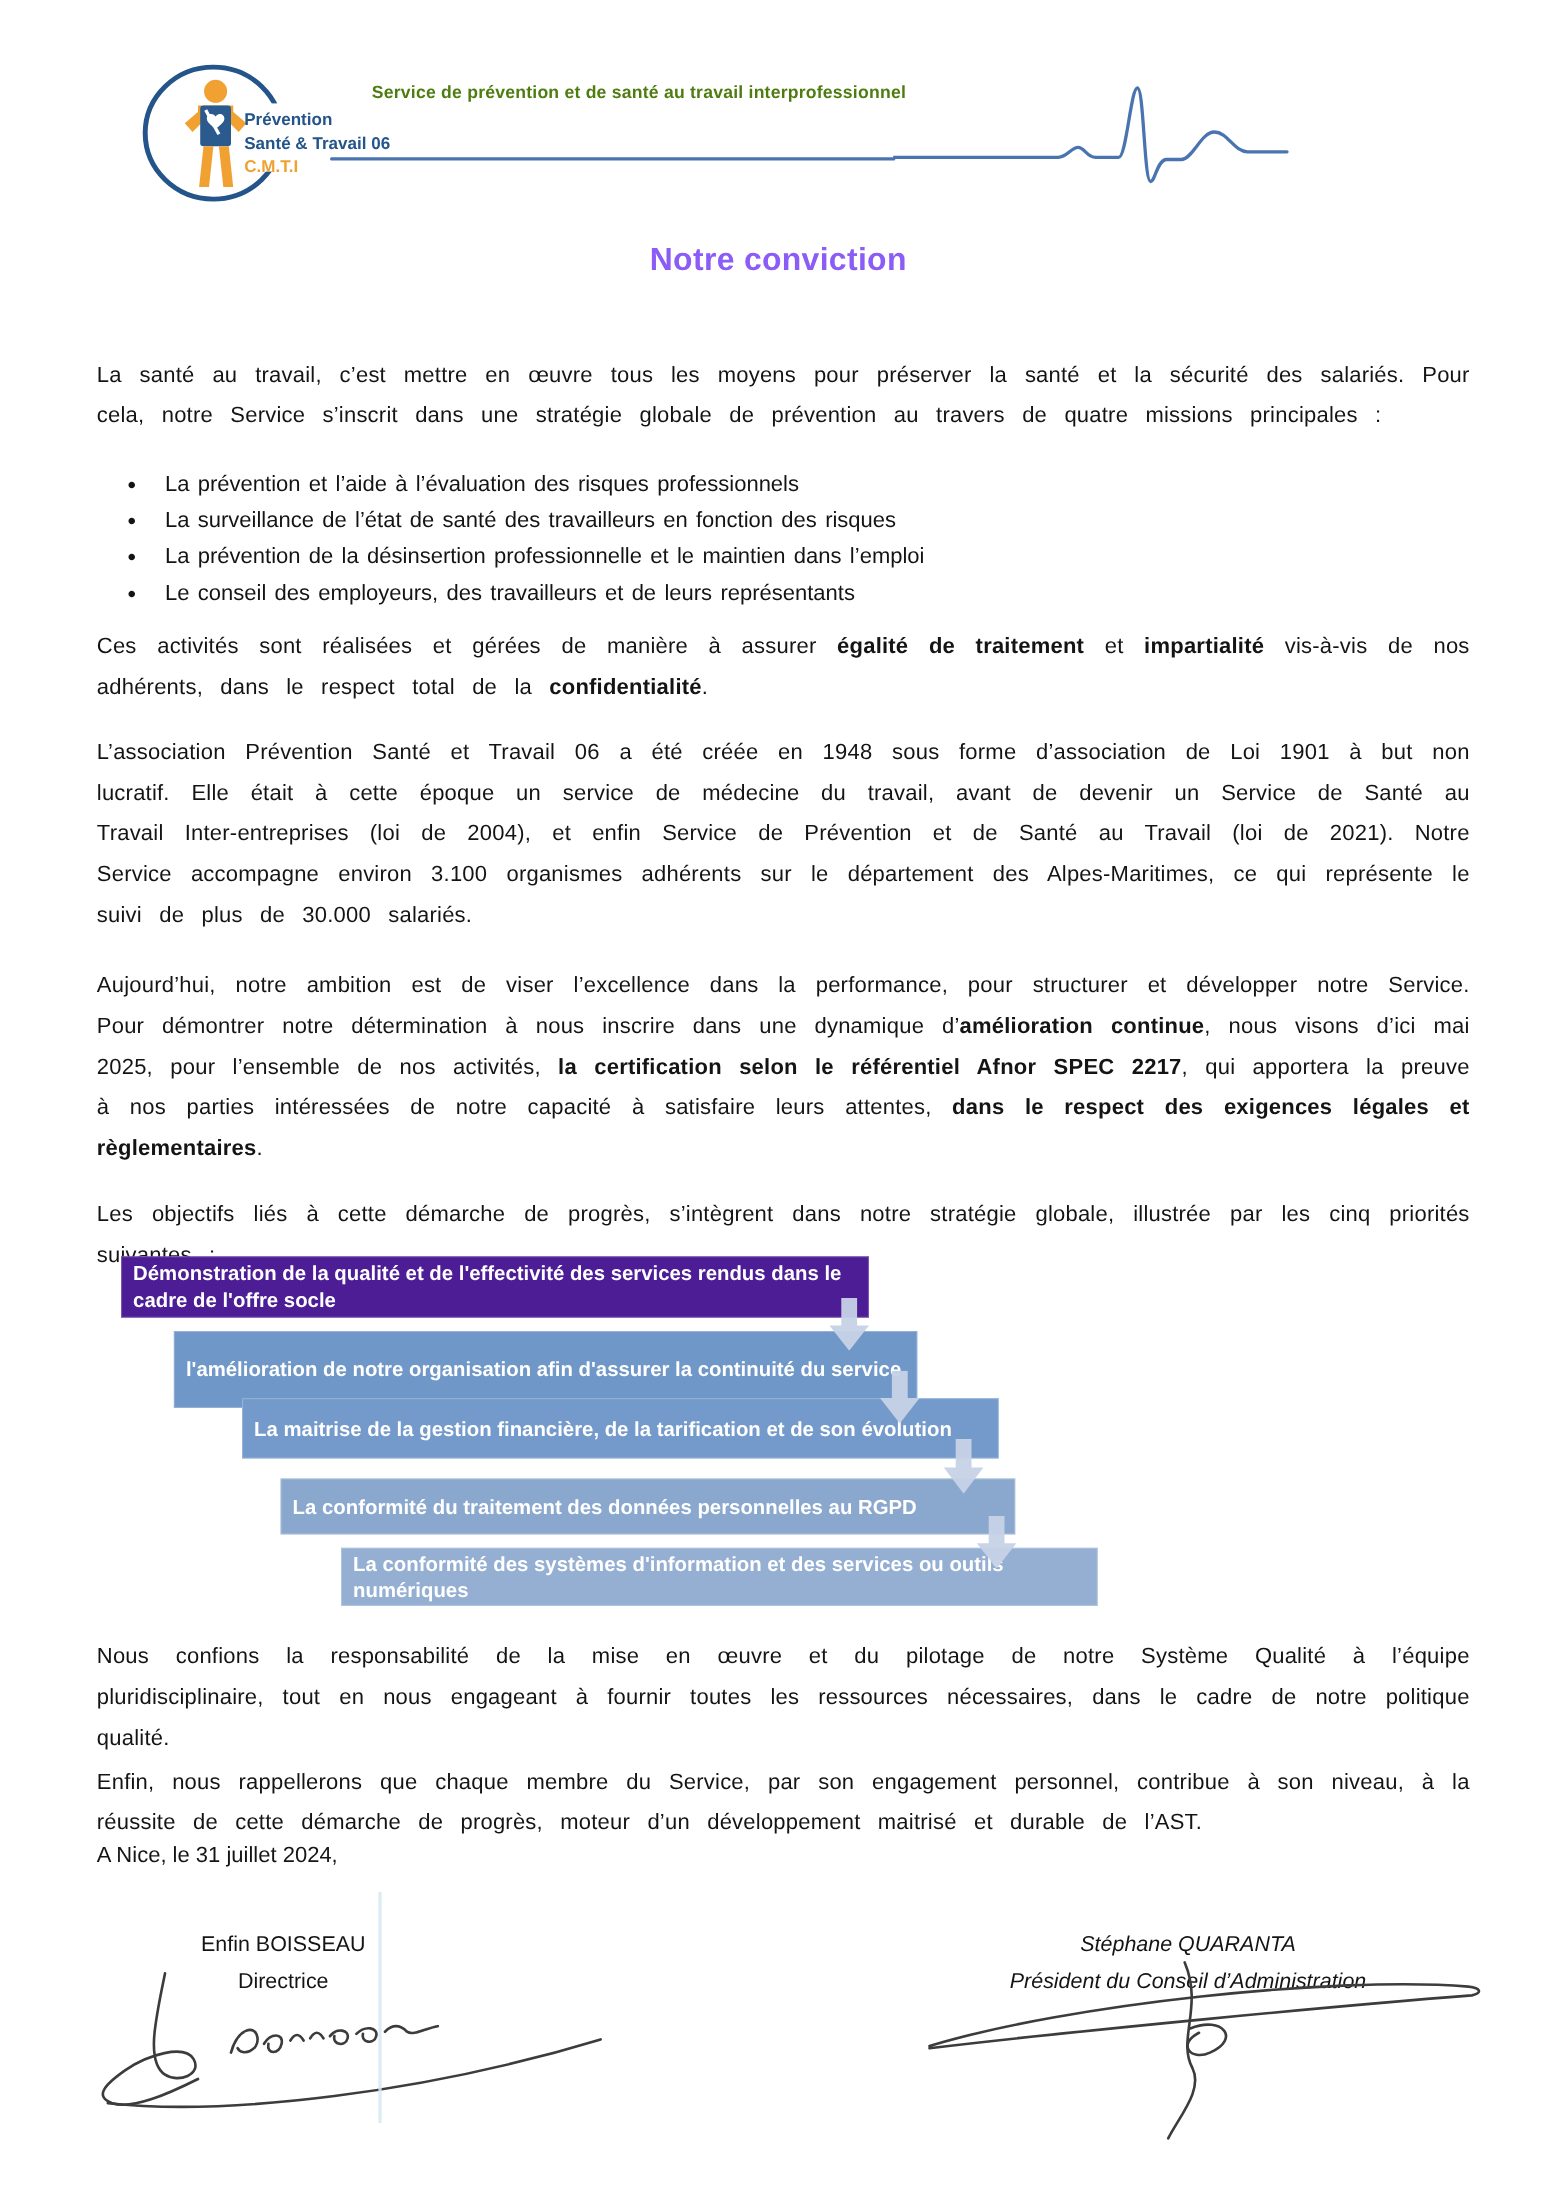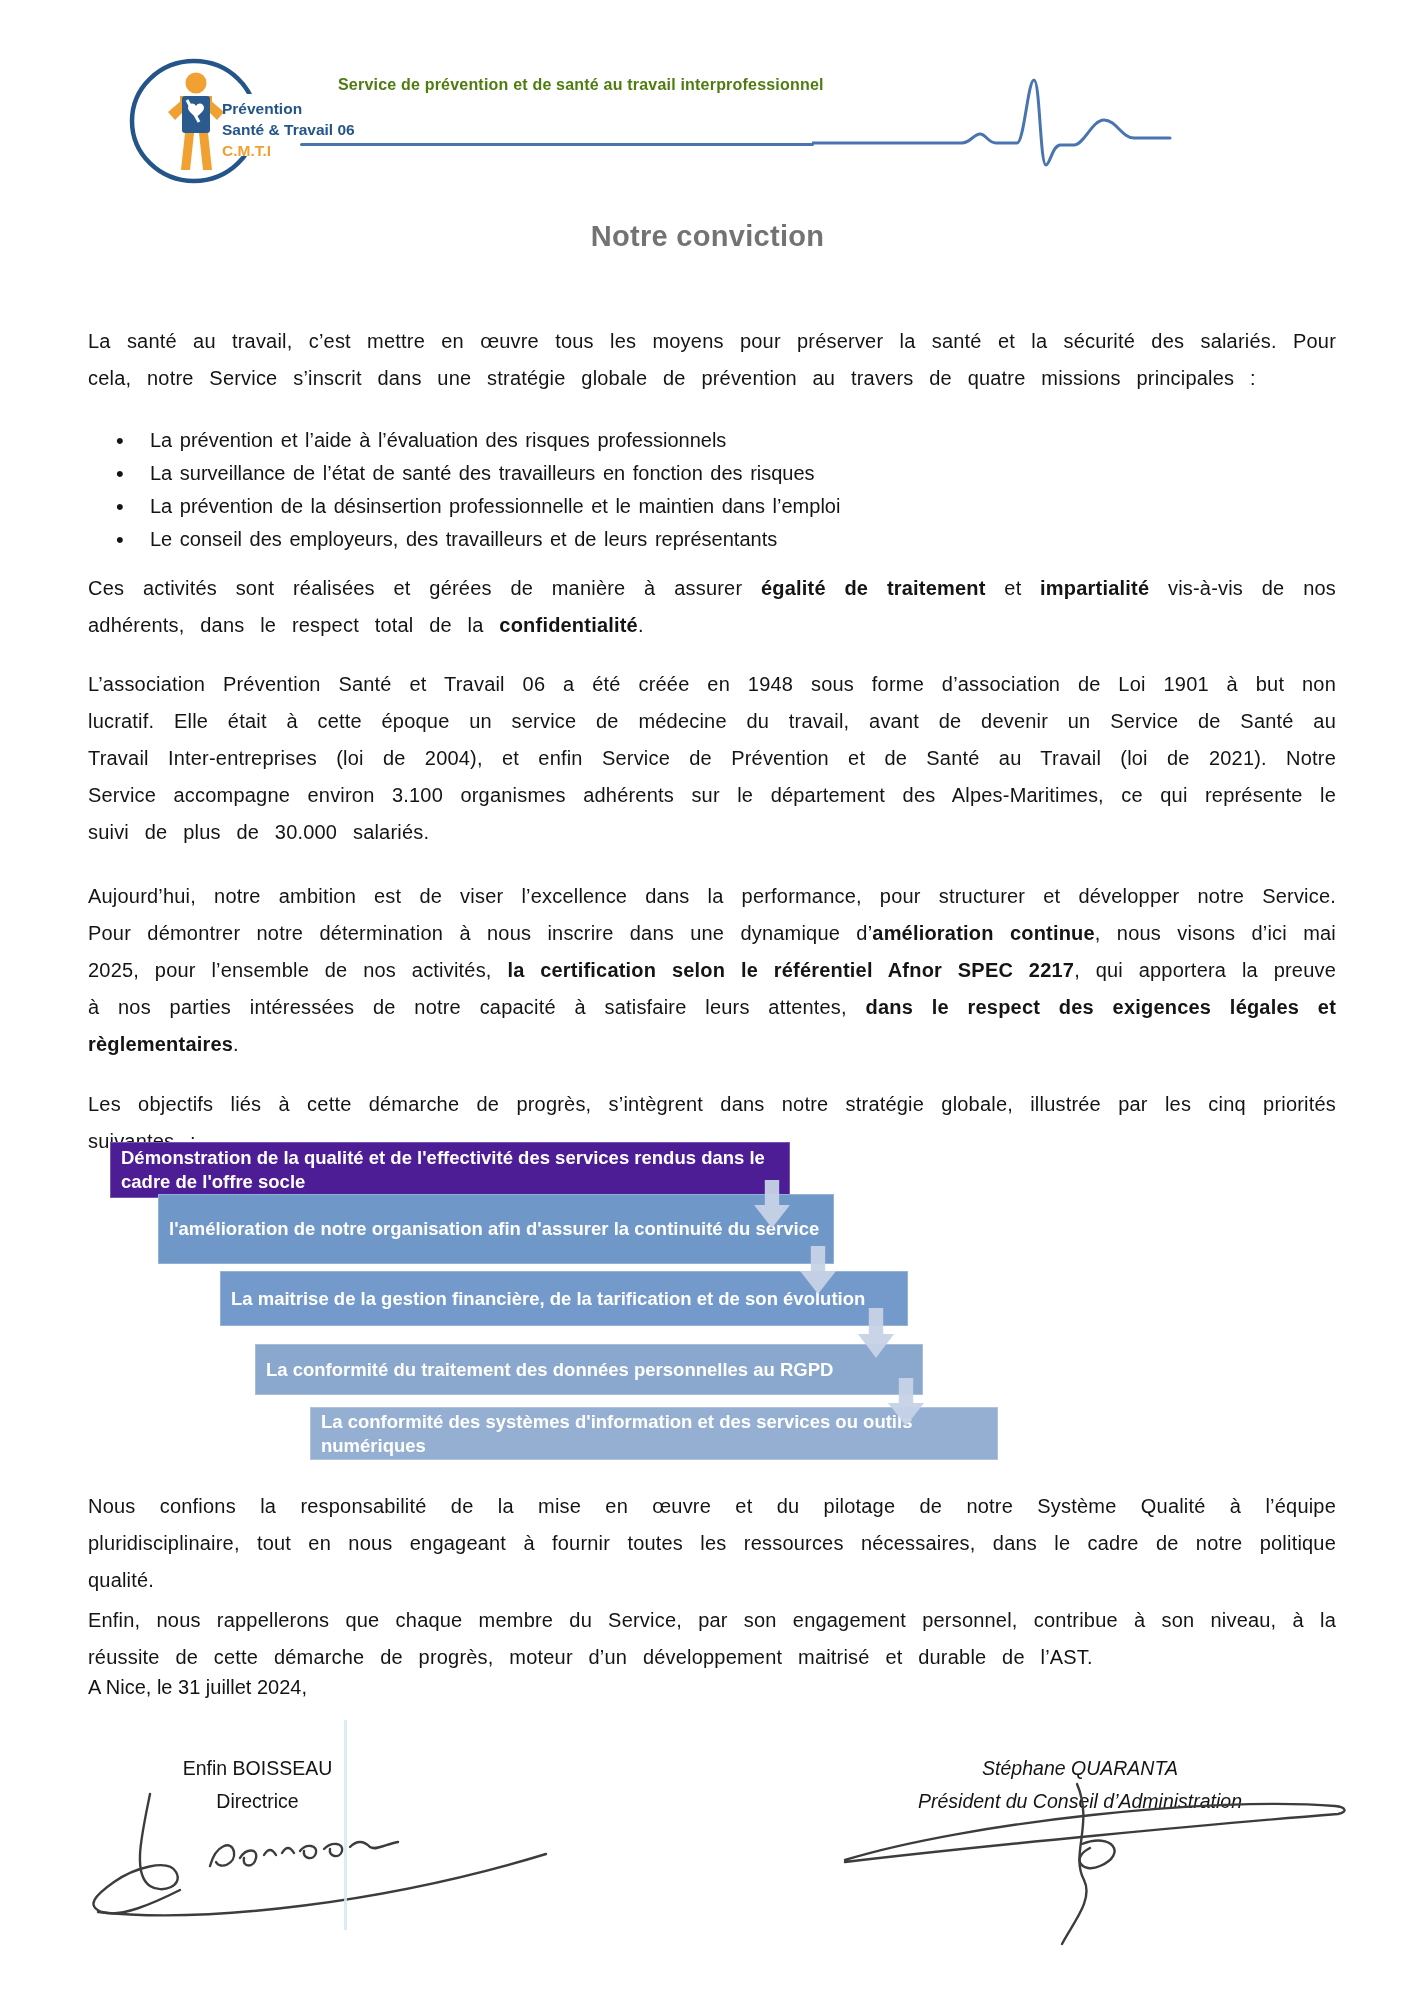--- a/index.html
+++ b/index.html
@@ -6,37 +6,37 @@
   .page{position:relative;width:1415px;height:2000px;background:#ffffff;margin:0 auto;
         font-family:"Liberation Sans",sans-serif;color:#141414;overflow:hidden;}
   
   .logo-svg{position:absolute;left:124px;top:56px;width:240px;height:130px;}
   .tagline{position:absolute;left:338px;top:76px;font-size:16px;font-weight:600;
            color:#4d7c0f;letter-spacing:.2px;}
   .head-rule{position:absolute;left:300px;top:143px;width:514px;height:3px;
              background:#4a74b0;border-radius:2px;}
   .ecg-svg{position:absolute;left:812px;top:70px;width:362px;height:100px;}
   .doc-title{position:absolute;left:0;top:220px;width:100%;text-align:center;
-             font-size:29px;font-weight:bold;color:#737373;letter-spacing:.3px;}
+             font-size:29px;font-weight:bold;color:#8b5cf6;letter-spacing:.3px;}
   
   .para{position:absolute;left:88px;width:1248px;font-size:20px;line-height:37px;
         text-align:justify;word-spacing:10px;letter-spacing:.2px;}
   .para b,.para strong{font-weight:bold;}
   .bullets{position:absolute;left:110px;top:424px;width:1150px;margin:0;padding:0;
            list-style:none;font-size:20px;line-height:33px;}
   .bullets li{position:relative;padding-left:40px;word-spacing:2px;}
   .bullets li::before{content:"\2022";position:absolute;left:6px;top:0;font-size:22px;}
   .dateline{position:absolute;left:88px;top:1676px;font-size:20px;}
   
   .cascade{position:absolute;left:88px;top:1140px;width:1260px;height:324px;}
   .pbox{position:absolute;display:flex;align-items:center;box-sizing:border-box;
         color:#fff;font-weight:bold;font-size:18.5px;line-height:24px;padding:3px 10px;
         border:1px solid rgba(255,255,255,.25);}
   .pbox1{left:22px;top:2px;width:680px;height:56px;}
-  .pbox2{left:70px;top:54px;width:676px;height:70px;}
+  .pbox2{left:70px;top:70px;width:676px;height:70px;}
   .pbox3{left:132px;top:131px;width:688px;height:55px;}
   .pbox4{left:167px;top:204px;width:668px;height:51px;}
   .pbox5{left:222px;top:267px;width:688px;height:53px;}
   .parrow{position:absolute;width:36px;z-index:3;opacity:.95;
           clip-path:polygon(30% 0,70% 0,70% 52%,100% 52%,50% 100%,0 52%,30% 52%);}
   .parrow1{left:666px;top:40px;height:48px;}
   .parrow2{left:712px;top:106px;height:48px;}
   .parrow3{left:770px;top:168px;height:50px;}
   .parrow4{left:800px;top:238px;height:48px;}
   

